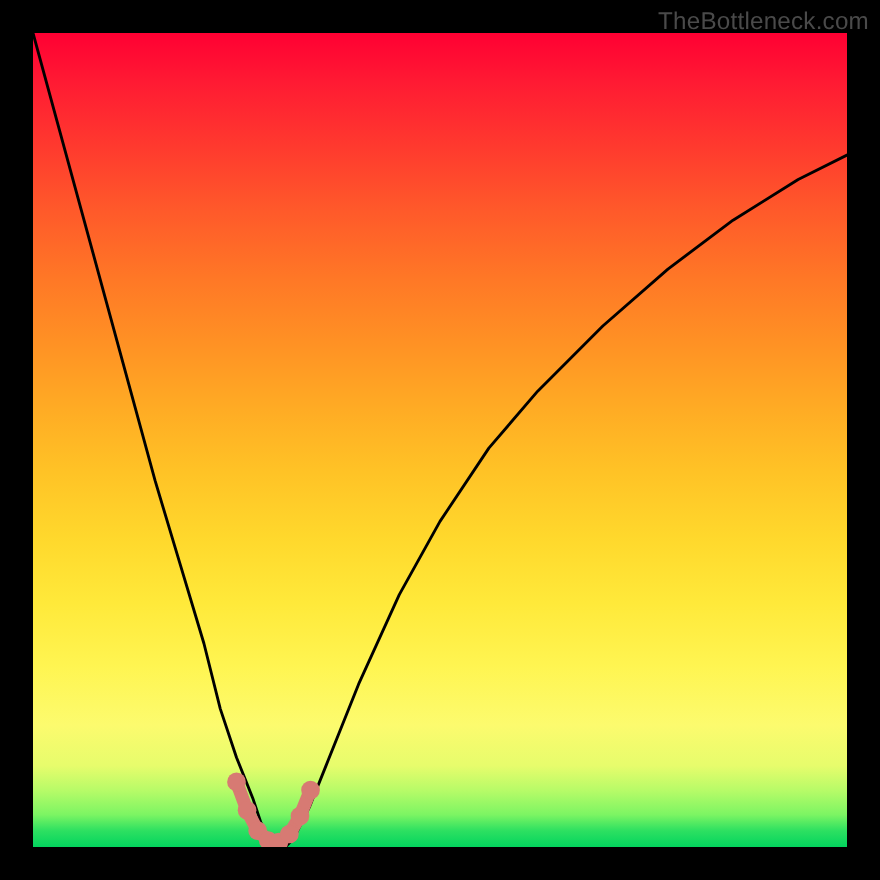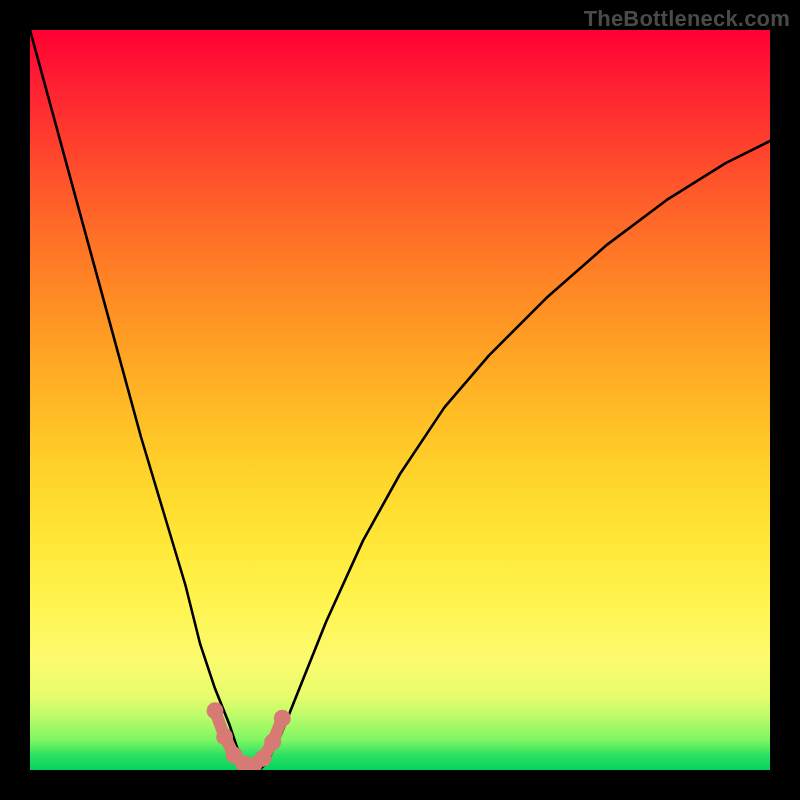--- a/index.html
+++ b/index.html
@@ -16,21 +16,21 @@
     width: 800px;
     height: 800px;
     background: #000;
   }
   .watermark {
     position: absolute;
     top: 6px;
     right: 10px;
     color: #4a4a4a;
     font-size: 22px;
-    font-weight: 700;
+    font-weight: 400;
     letter-spacing: 0.2px;
     z-index: 5;
   }
   .plot-area {
     position: absolute;
     left: 30px;
     top: 30px;
     width: 740px;
     height: 740px;
     

